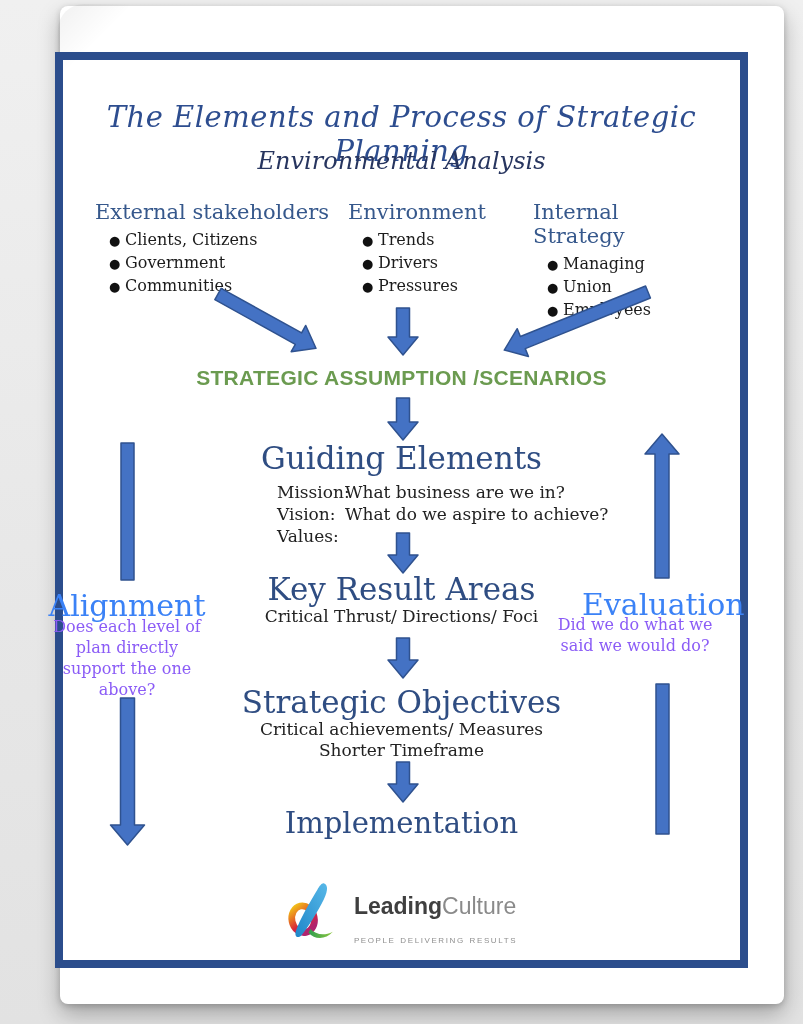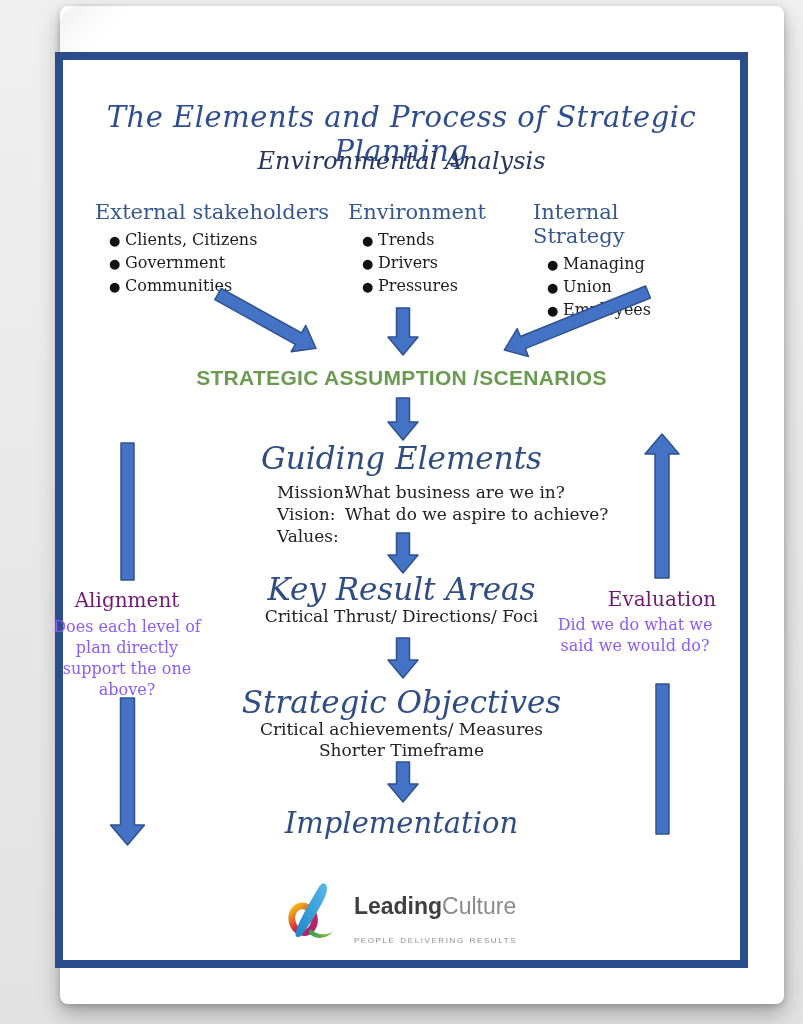--- a/index.html
+++ b/index.html
@@ -31,32 +31,32 @@
 
   .col{top:200px;}
   .col-h{font-size:21px;color:#36588c;margin:0 0 7px 0;font-weight:400;}
   .bullets{display:flex;flex-direction:column;gap:4px;}
   .b-row{display:flex;align-items:baseline;font-size:16px;color:#1c1c1c;line-height:18px;}
   .b-dot{width:16px;margin-left:14px;flex:0 0 auto;font-size:13px;color:#111;}
 
   .banner{top:366px;font-family:"Liberation Sans",sans-serif;font-weight:700;
           font-size:21px;color:#6b9b50;letter-spacing:.3px;}
 
-  .stage-title{font-size:31px;font-style:italic;color:#2f4d82;}
+  .stage-title{font-size:31px;color:#2f4d82;}
   .g-title{top:440px;}
   .g-rows{top:481px;left:277px;font-size:17px;color:#222;}
   .g-row{display:flex;line-height:22px;}
   .g-label{width:68px;flex:0 0 auto;}
   .kr-title{top:571px;}
   .kr-sub{top:606px;font-size:17px;color:#222;}
   .so-title{top:684px;}
   .so-sub{top:719px;font-size:17px;color:#222;line-height:21px;}
   .impl-title{top:806px;font-size:29px;}
 
-  .side-h{font-size:20px;color:#701a75;text-align:center;}
+  .side-h{font-size:30px;color:#3b82f6;text-align:center;}
   .side-t{font-size:16px;color:#8b5cf6;text-align:center;line-height:21px;}
   .align-h{left:47px;top:588px;width:160px;}
   .align-t{left:47px;top:616px;width:160px;}
   .eval-h{left:582px;top:587px;width:160px;}
   .eval-t{left:555px;top:614px;width:160px;}
 
   .logo{left:55px;top:880px;width:693px;display:flex;justify-content:center;align-items:flex-start;gap:14px;}
   .logo-text{padding-top:14px;font-family:"Liberation Sans",sans-serif;}
   .brand{font-size:23px;line-height:24px;color:#8a8a8a;}
   .brand b{color:#3f3f3f;font-weight:700;}

